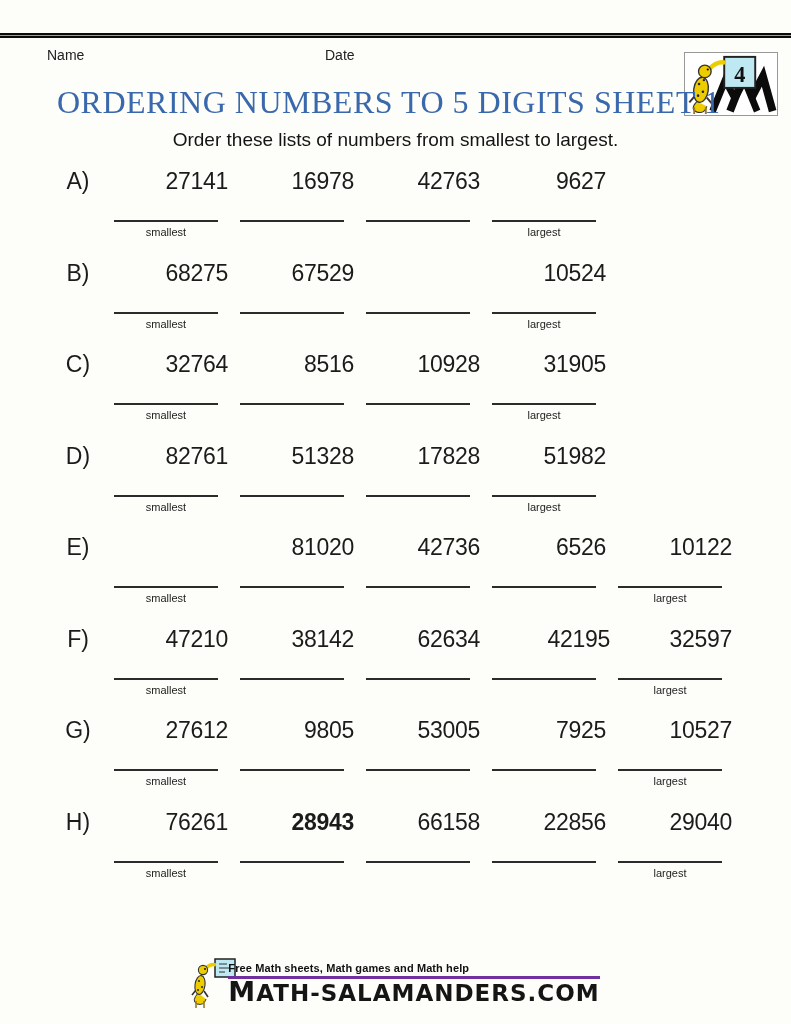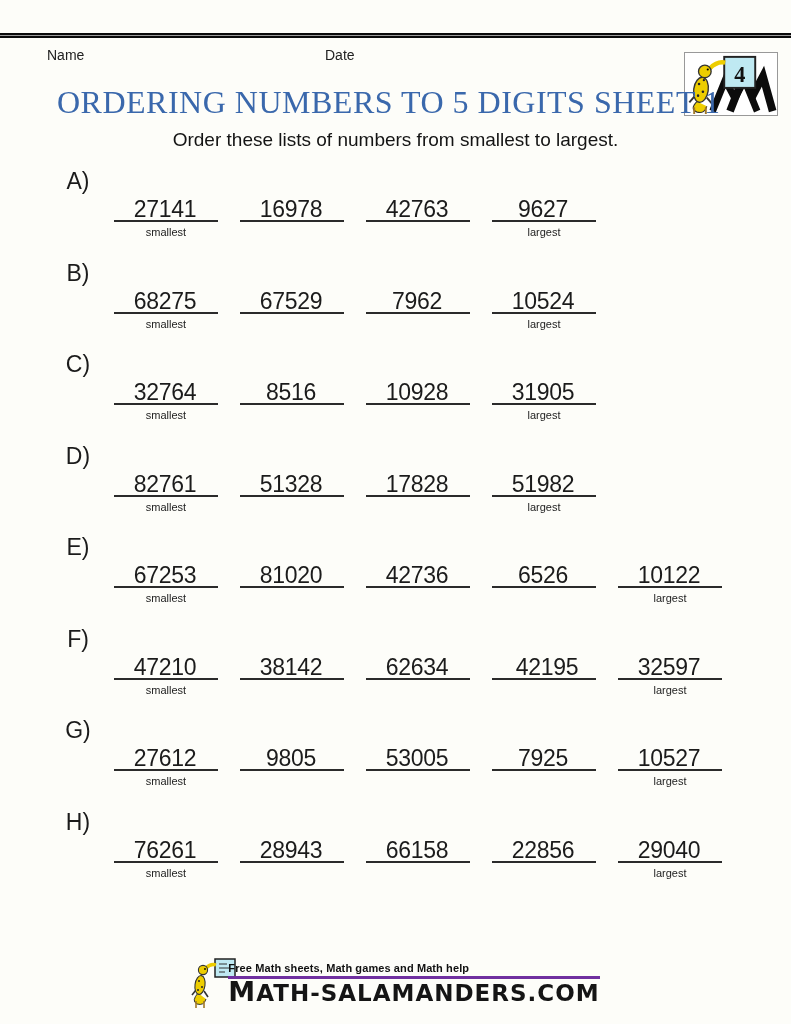--- a/index.html
+++ b/index.html
@@ -38,22 +38,22 @@
     text-align:center;font-size:19px;color:#141414;
   }
 
   
   .row{position:absolute;left:0;width:791px;height:78px;}
   .row-letter{
     position:absolute;left:58px;top:0;width:40px;
     font-size:23px;text-align:center;color:#1b1b1b;
   }
   .num{
-    position:absolute;top:0;width:126px;text-align:center;
-    font-size:23px;letter-spacing:-.3px;color:#1b1b1b;margin-top:28px;
+    position:absolute;top:0;width:126px;text-align:right;
+    font-size:23px;letter-spacing:-.3px;color:#1b1b1b;
   }
   .blank{
     position:absolute;top:52px;width:104px;height:0;
     border-top:2px solid #2b2b2b;
   }
   .blank-label{
     position:absolute;top:58px;width:104px;text-align:center;
     font-size:11px;color:#222;
   }
 
@@ -125,21 +125,20 @@
         <span class="blank" style="left: 492px;"></span>
         <span class="blank-label" style="left: 114px;">smallest</span>
         <span class="blank-label" style="left: 492px;">largest</span>
       </div>
       <div class="row" style="top: 260px;">
         <span class="row-letter">B)</span>
         <span class="num" style="left: 102px;">68275</span>
         <span class="blank" style="left: 114px;"></span>
         <span class="num" style="left: 228px;">67529</span>
         <span class="blank" style="left: 240px;"></span>
-        <span class="num" style="left: 354px;">7962</span>
         <span class="blank" style="left: 366px;"></span>
         <span class="num" style="left: 480px;">10524</span>
         <span class="blank" style="left: 492px;"></span>
         <span class="blank-label" style="left: 114px;">smallest</span>
         <span class="blank-label" style="left: 492px;">largest</span>
       </div>
       <div class="row" style="top: 351px;">
         <span class="row-letter">C)</span>
         <span class="num" style="left: 102px;">32764</span>
         <span class="blank" style="left: 114px;"></span>
@@ -160,21 +159,20 @@
         <span class="blank" style="left: 240px;"></span>
         <span class="num" style="left: 354px;">17828</span>
         <span class="blank" style="left: 366px;"></span>
         <span class="num" style="left: 480px;">51982</span>
         <span class="blank" style="left: 492px;"></span>
         <span class="blank-label" style="left: 114px;">smallest</span>
         <span class="blank-label" style="left: 492px;">largest</span>
       </div>
       <div class="row" style="top: 534px;">
         <span class="row-letter">E)</span>
-        <span class="num" style="left: 102px;">67253</span>
         <span class="blank" style="left: 114px;"></span>
         <span class="num" style="left: 228px;">81020</span>
         <span class="blank" style="left: 240px;"></span>
         <span class="num" style="left: 354px;">42736</span>
         <span class="blank" style="left: 366px;"></span>
         <span class="num" style="left: 480px;">6526</span>
         <span class="blank" style="left: 492px;"></span>
         <span class="num" style="left: 606px;">10122</span>
         <span class="blank" style="left: 618px;"></span>
         <span class="blank-label" style="left: 114px;">smallest</span>
@@ -207,21 +205,21 @@
         <span class="blank" style="left: 492px;"></span>
         <span class="num" style="left: 606px;">10527</span>
         <span class="blank" style="left: 618px;"></span>
         <span class="blank-label" style="left: 114px;">smallest</span>
         <span class="blank-label" style="left: 618px;">largest</span>
       </div>
       <div class="row" style="top: 809px;">
         <span class="row-letter">H)</span>
         <span class="num" style="left: 102px;">76261</span>
         <span class="blank" style="left: 114px;"></span>
-        <span class="num" style="left: 228px;">28943</span>
+        <span class="num" style="left: 228px; font-weight: bold;">28943</span>
         <span class="blank" style="left: 240px;"></span>
         <span class="num" style="left: 354px;">66158</span>
         <span class="blank" style="left: 366px;"></span>
         <span class="num" style="left: 480px;">22856</span>
         <span class="blank" style="left: 492px;"></span>
         <span class="num" style="left: 606px;">29040</span>
         <span class="blank" style="left: 618px;"></span>
         <span class="blank-label" style="left: 114px;">smallest</span>
         <span class="blank-label" style="left: 618px;">largest</span>
       </div>

